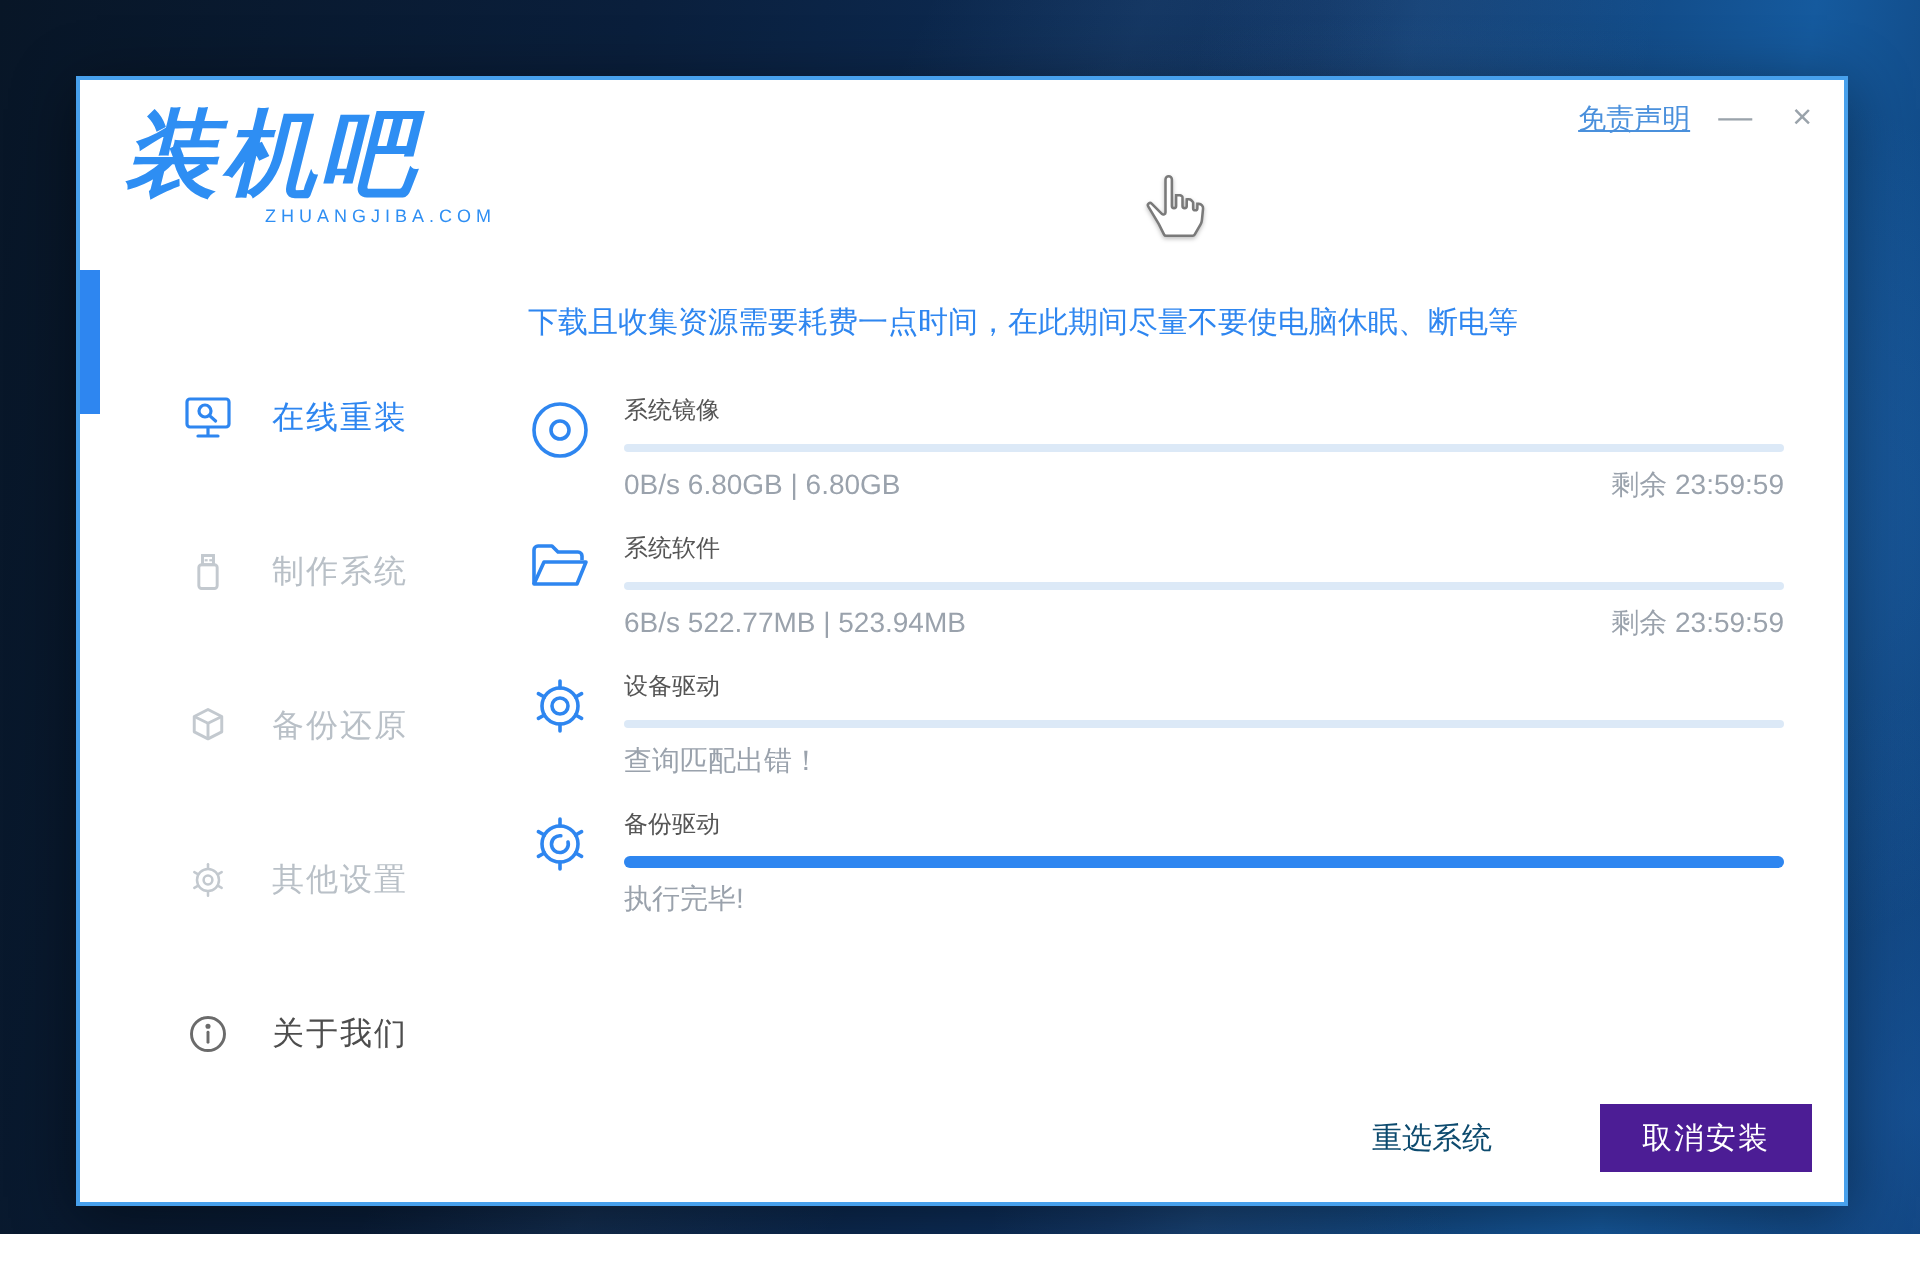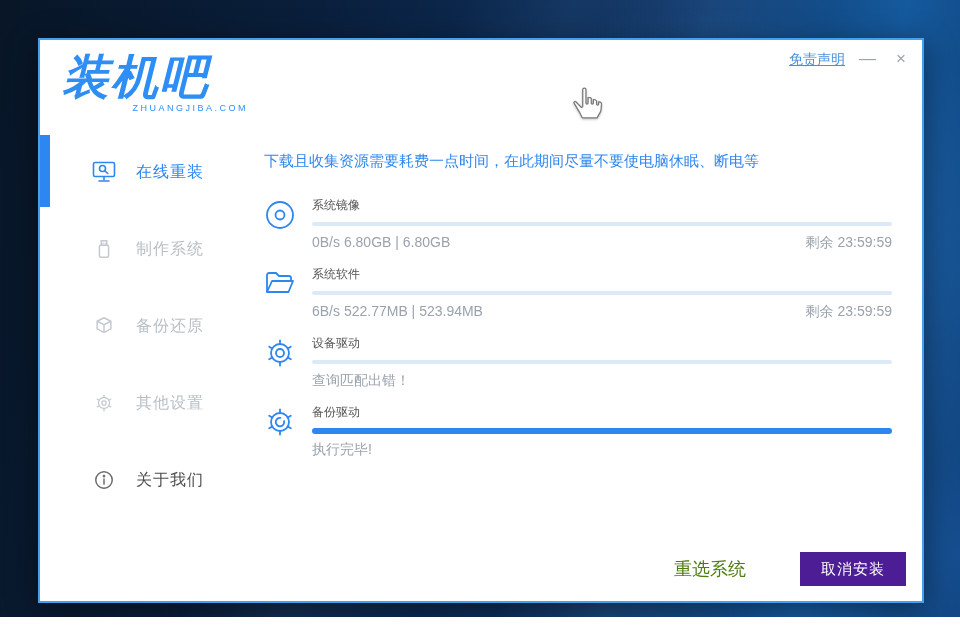--- a/index.html
+++ b/index.html
@@ -32,21 +32,21 @@
   .win-btn { color:#9aa3ab; font-size:17px; line-height:1; cursor:pointer; padding:2px 6px; }
 
   
   .logo { position:absolute; left:22px; top:12px; width:190px; }
   .logo-title { color:#2e8ef3; font-size:47px; font-weight:900; letter-spacing:2px; font-style:italic; line-height:1.05; white-space:nowrap; }
   .logo-sub { color:#2e8ef3; font-size:9px; font-weight:normal; letter-spacing:2.5px; text-align:right; padding-right:4px; margin-top:2px; }
 
   
   .active-bar { position:absolute; left:0; top:95px; width:10px; height:72px; background:#2e86f0; }
   .sidebar { position:absolute; left:0; top:120px; width:212px; }
-  .side-item { height:24px; margin-bottom:53px; display:flex; align-items:center; padding-left:52px; gap:20px; cursor:pointer; }
+  .side-item { height:24px; margin-bottom:53px; display:flex; align-items:center; padding-left:52px; gap:20px; cursor:pointer;margin-top:37px; }
   .side-item .s-icon { width:24px; height:24px; display:flex; align-items:center; justify-content:center; }
   .side-item .s-label { font-size:16px; letter-spacing:1px; }
   .side-item.active .s-label { color:#2e86f0; }
   .side-item.active .s-icon { color:#2e86f0; }
   .side-item.dim .s-label { color:#b9c0c7; }
   .side-item.dim .s-icon { color:#c3c9cf; }
   .side-item.dark .s-label { color:#4d4d4d; }
   .side-item.dark .s-icon { color:#6b6b6b; }
 
   
@@ -55,21 +55,21 @@
   .task { display:flex; margin-bottom:14px; }
   .task-icon { width:48px; padding-top:2px; color:#2e86f0; }
   .task-body { flex:1; }
   .task-title { font-size:12px; color:#555; margin-bottom:8px; }
   .task-track { position:relative; height:4px; background:#dce9f7; border-radius:2px; }
   .task-fill { position:absolute; left:0; top:-1px; height:6px; background:#2e86f0; border-radius:3px; width:0; }
   .task-status { display:flex; justify-content:space-between; margin-top:8px; font-size:14px; color:#9aa2ac; min-height:16px; }
 
   
   .footer-actions { position:absolute; right:16px; bottom:15px; display:flex; align-items:center; gap:20px; }
-  .reselect-link { color:#4d7c0f; font-size:18px; cursor:pointer; }
+  .reselect-link { color:#0c4a6e; font-size:15px; cursor:pointer; }
   .cancel-btn { background:#4c1d95; color:#fff; border:none; font-size:15px; width:106px; height:34px; cursor:pointer; font-family:inherit; letter-spacing:1px;margin-left:34px; }
 
   .hand-cursor { position:absolute; left:570px; top:83px; width:34px; height:40px; pointer-events:none; filter:drop-shadow(0 1px 1px rgba(0,0,0,.25)); }
 
   svg { display:block; }
 </style>
 </head>
 <body>
 
 <div class="desktop">

